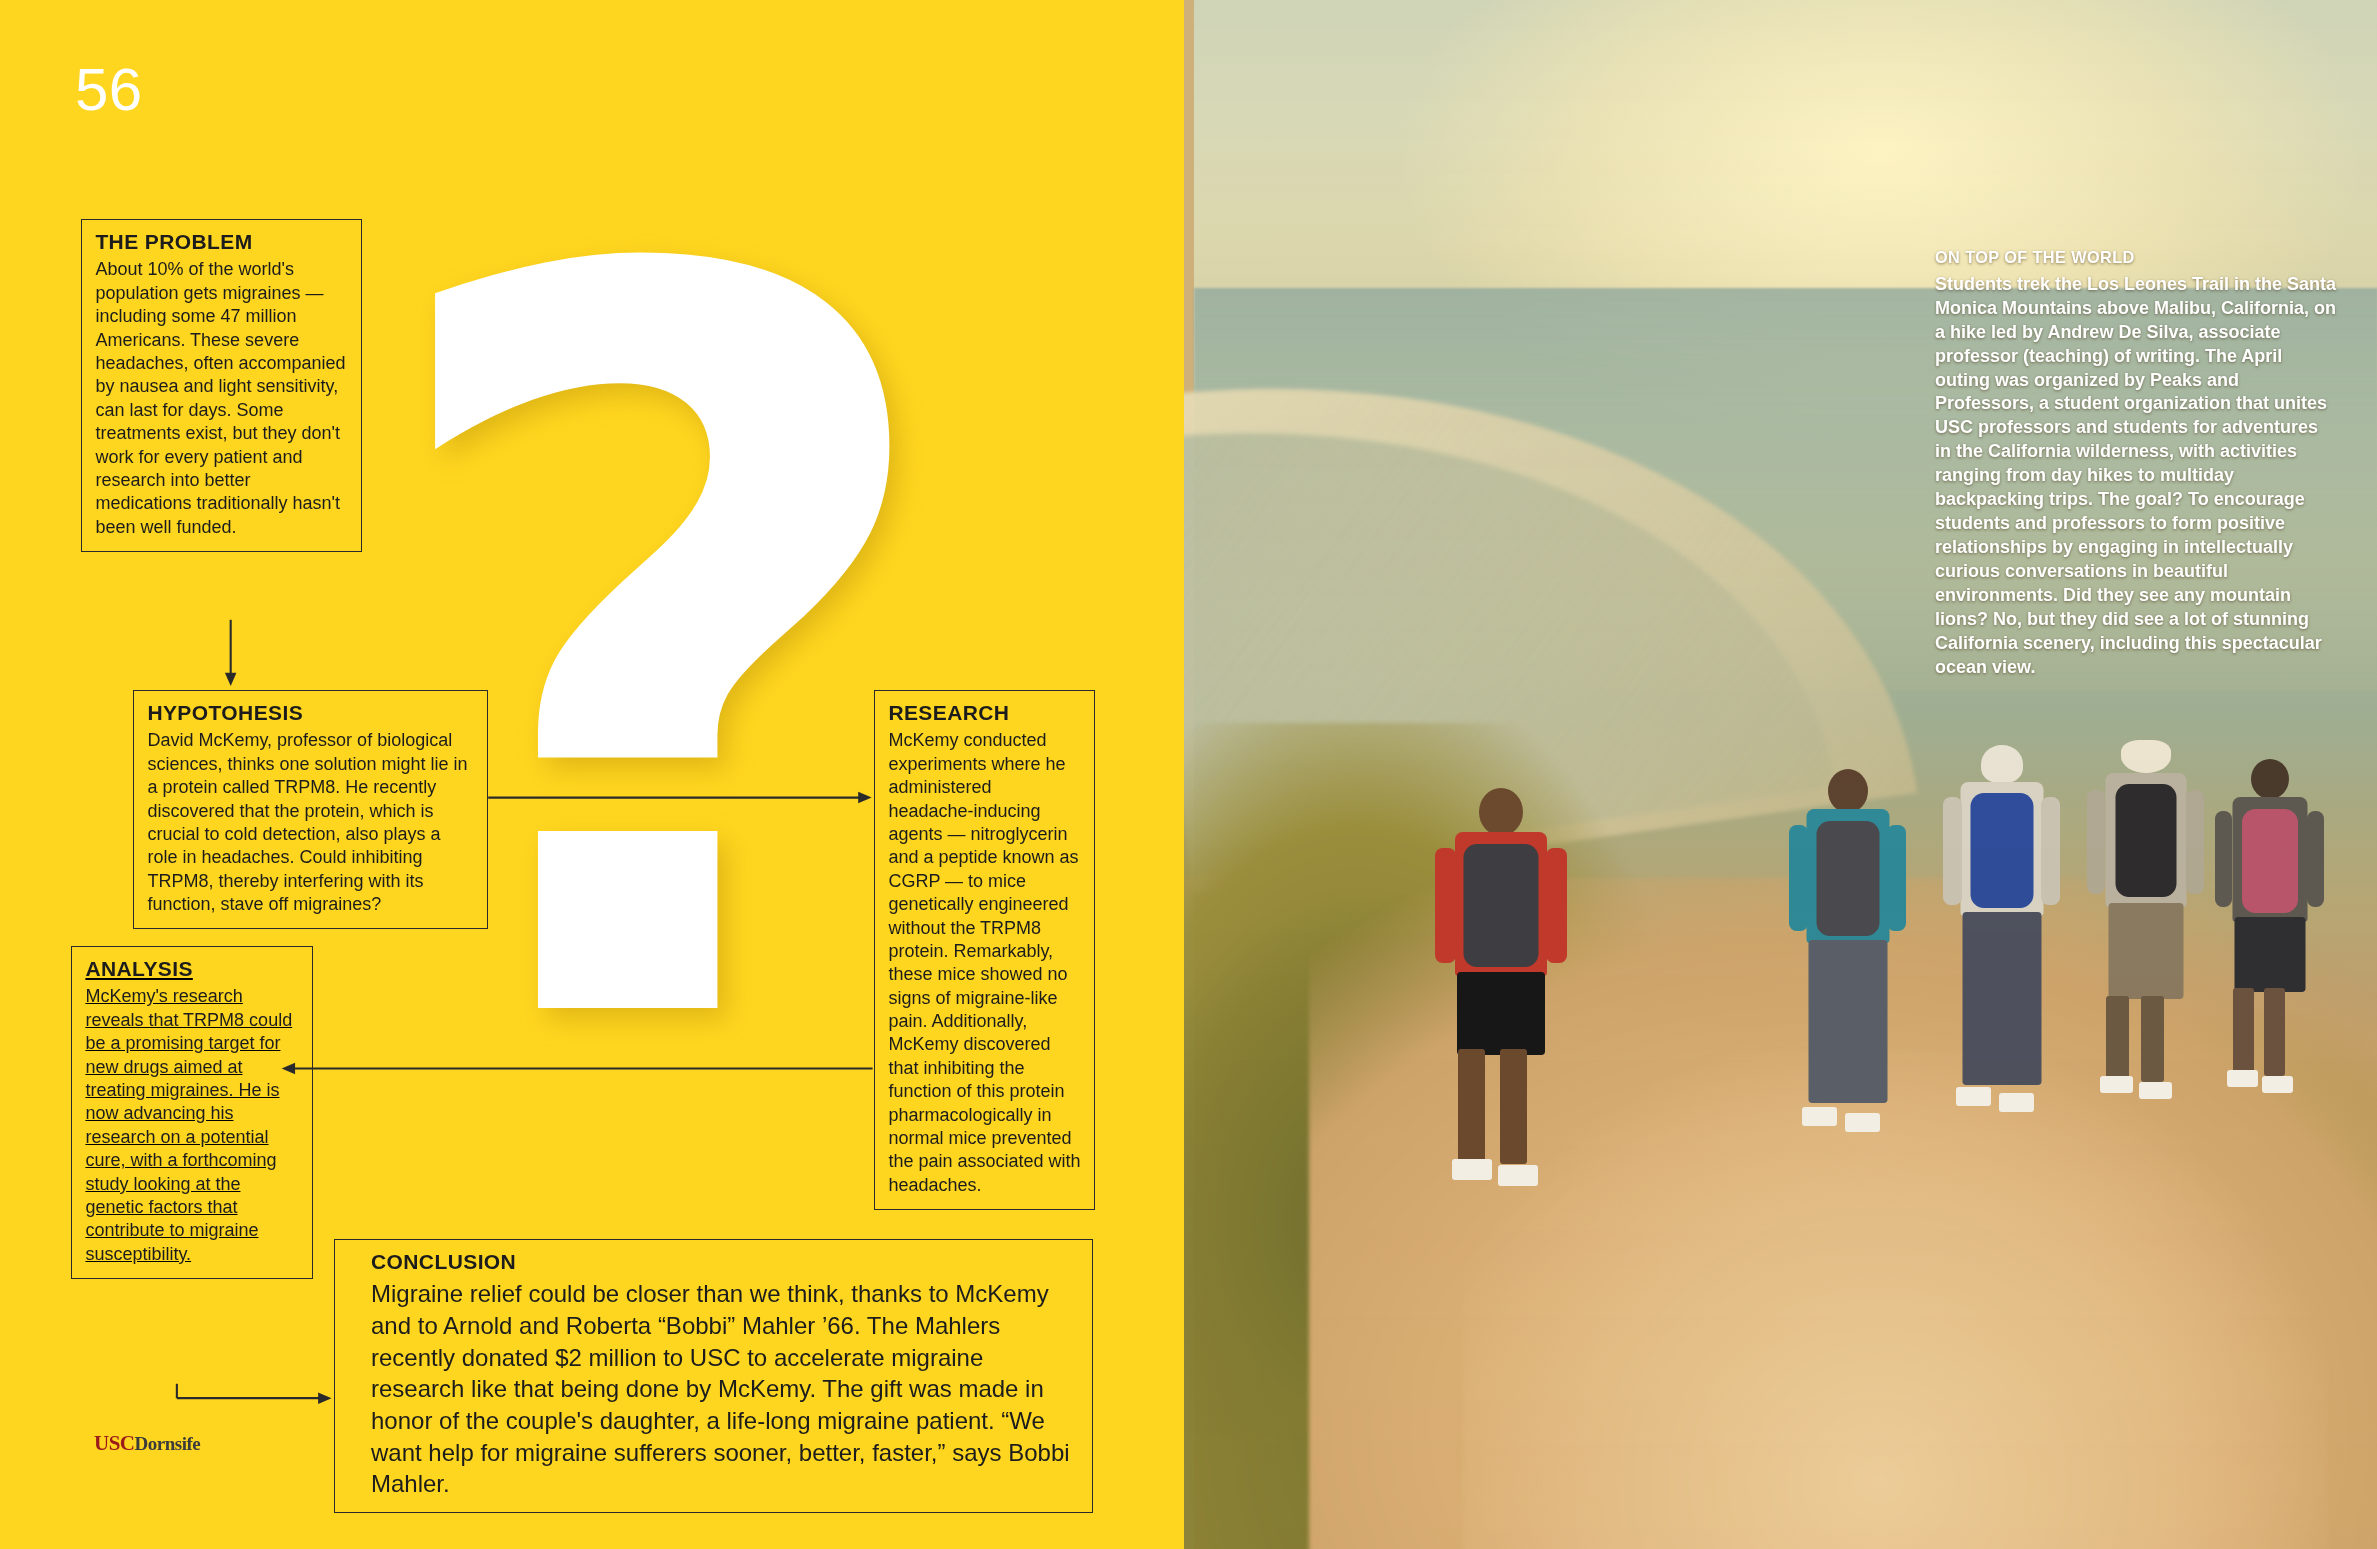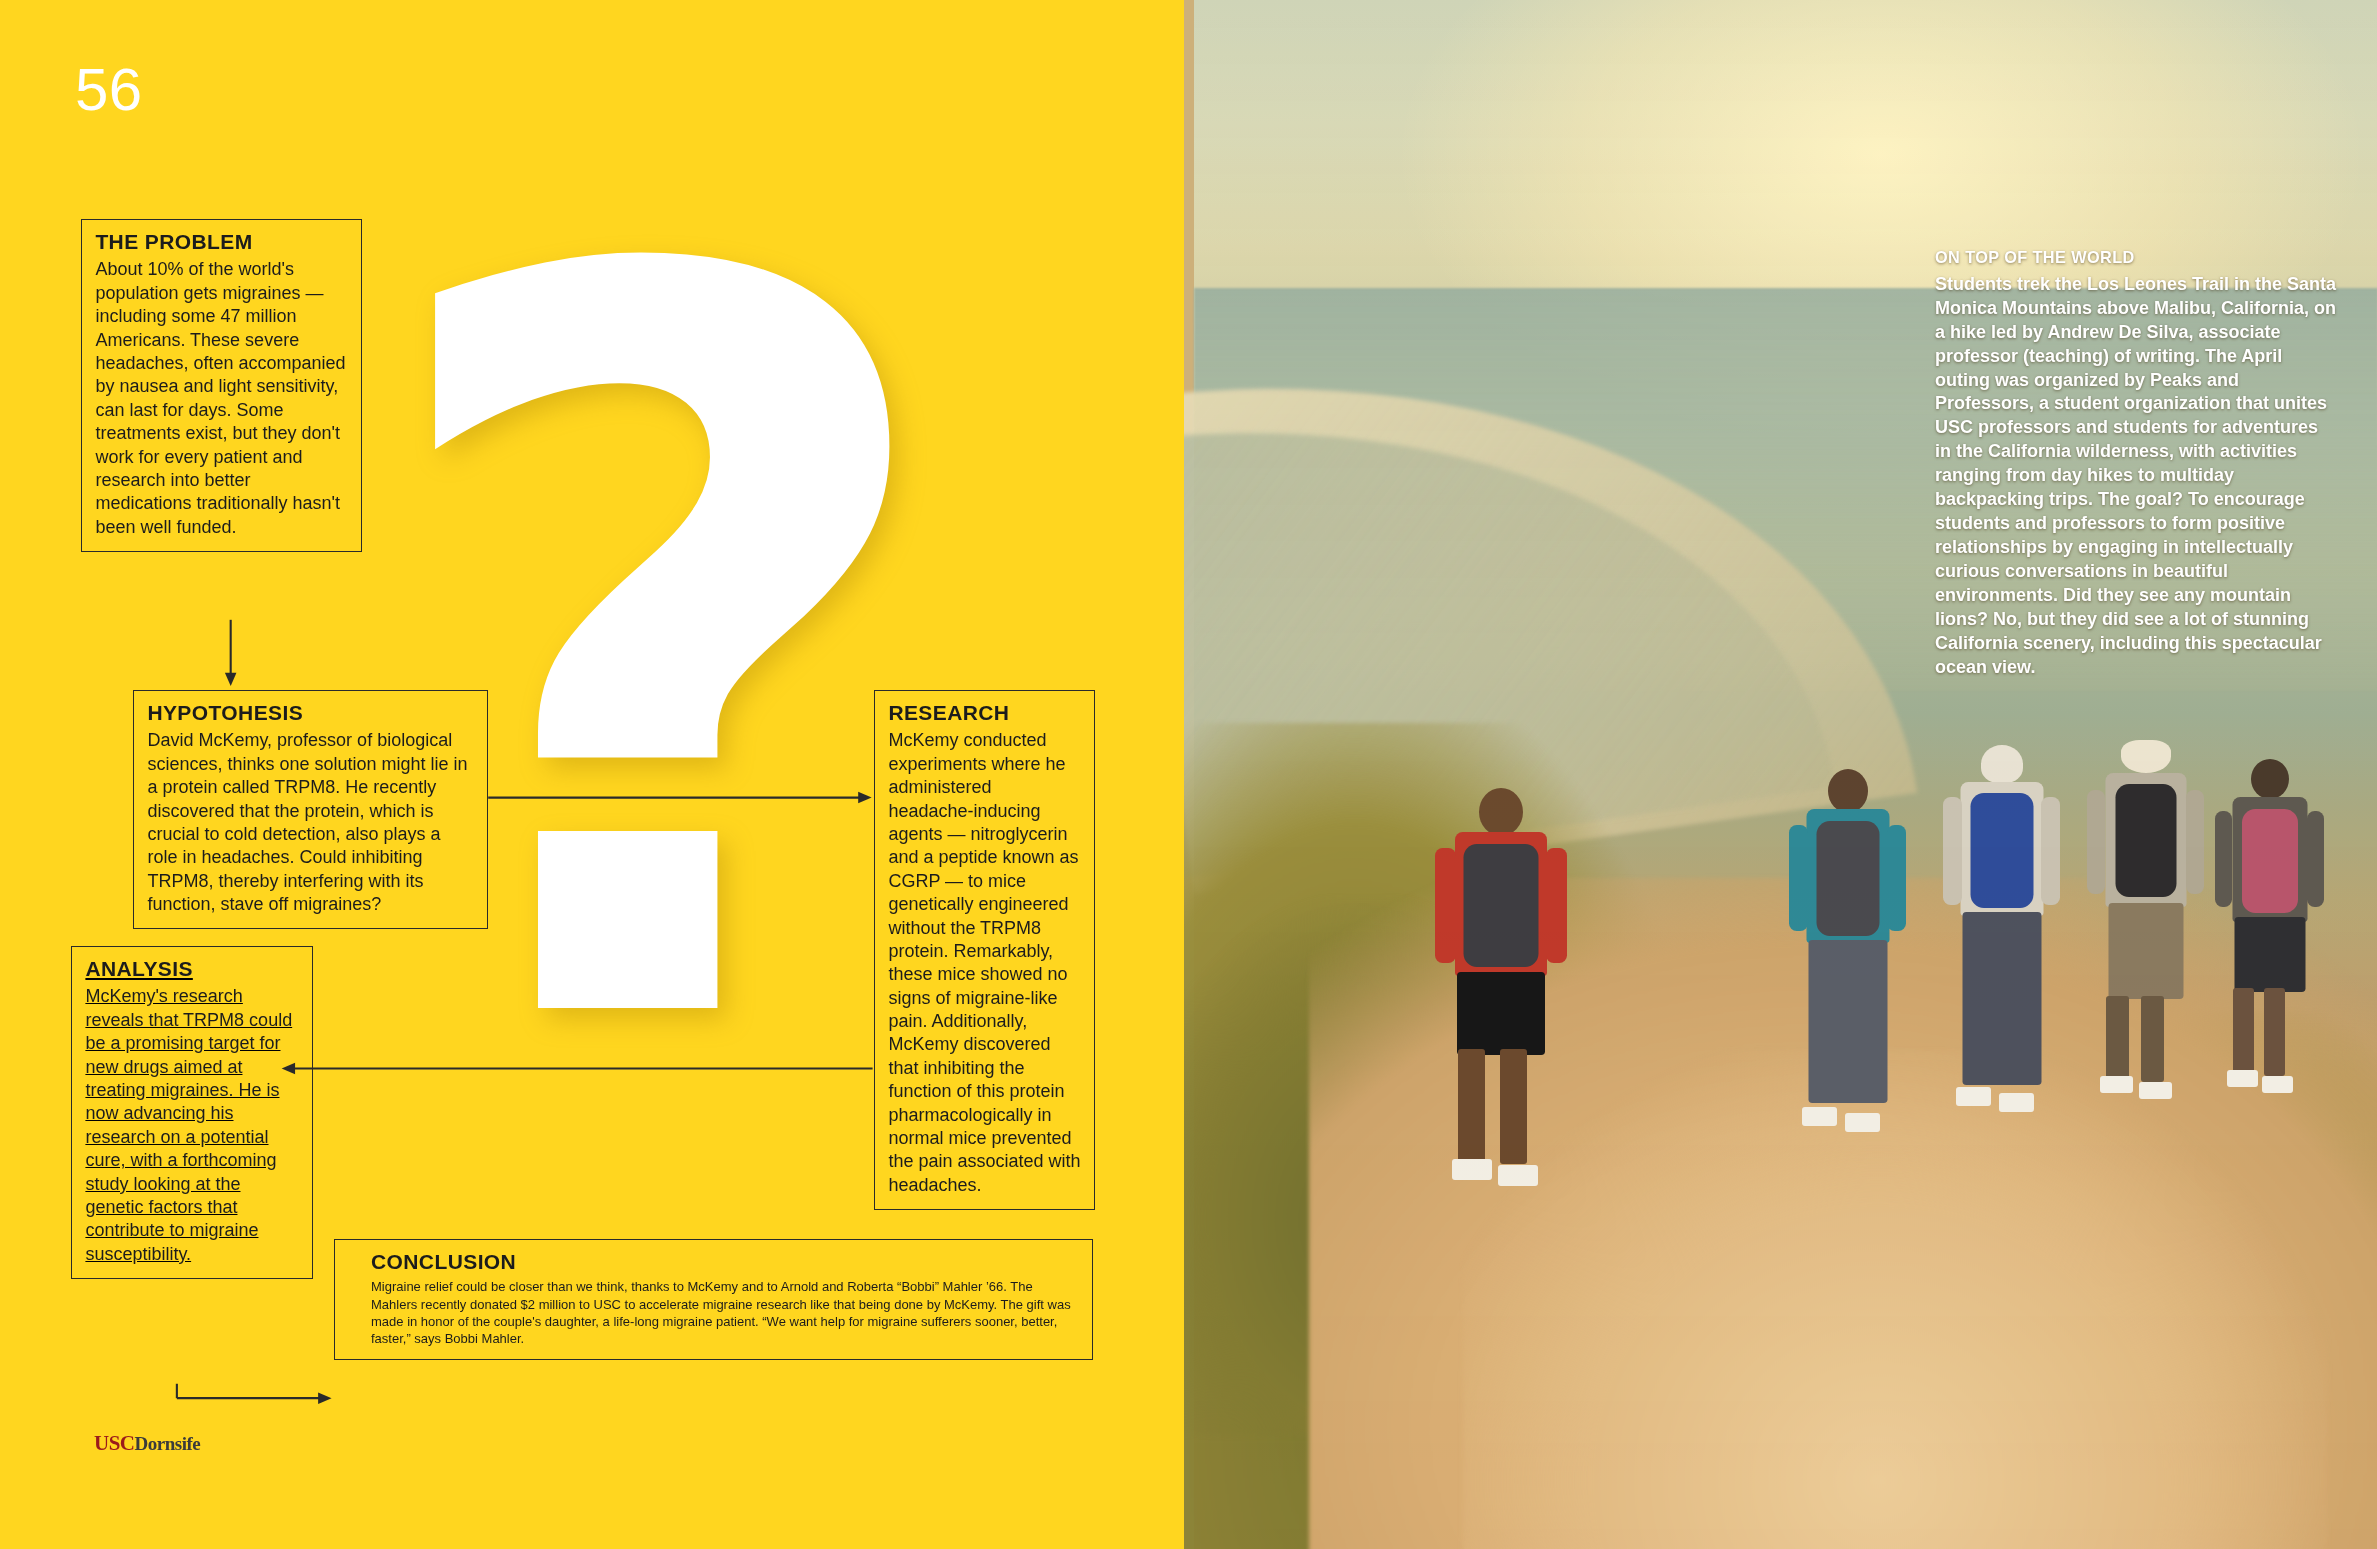--- a/index.html
+++ b/index.html
@@ -126,21 +126,21 @@
     top: 946px;
     width: 242px;
     text-decoration: underline;
   }
   #box-conclusion {
     left: 334px;
     top: 1239px;
     width: 759px;
     padding-left: 36px;
   }
-  #box-conclusion p { font-size: 13px; line-height: 1.32; }
+  #box-conclusion p { font-size: 24px; line-height: 1.32; }
 
   
   .connectors {
     position: absolute;
     left: 0;
     top: 0;
     width: 1184px;
     height: 1550px;
     pointer-events: none;
   }

